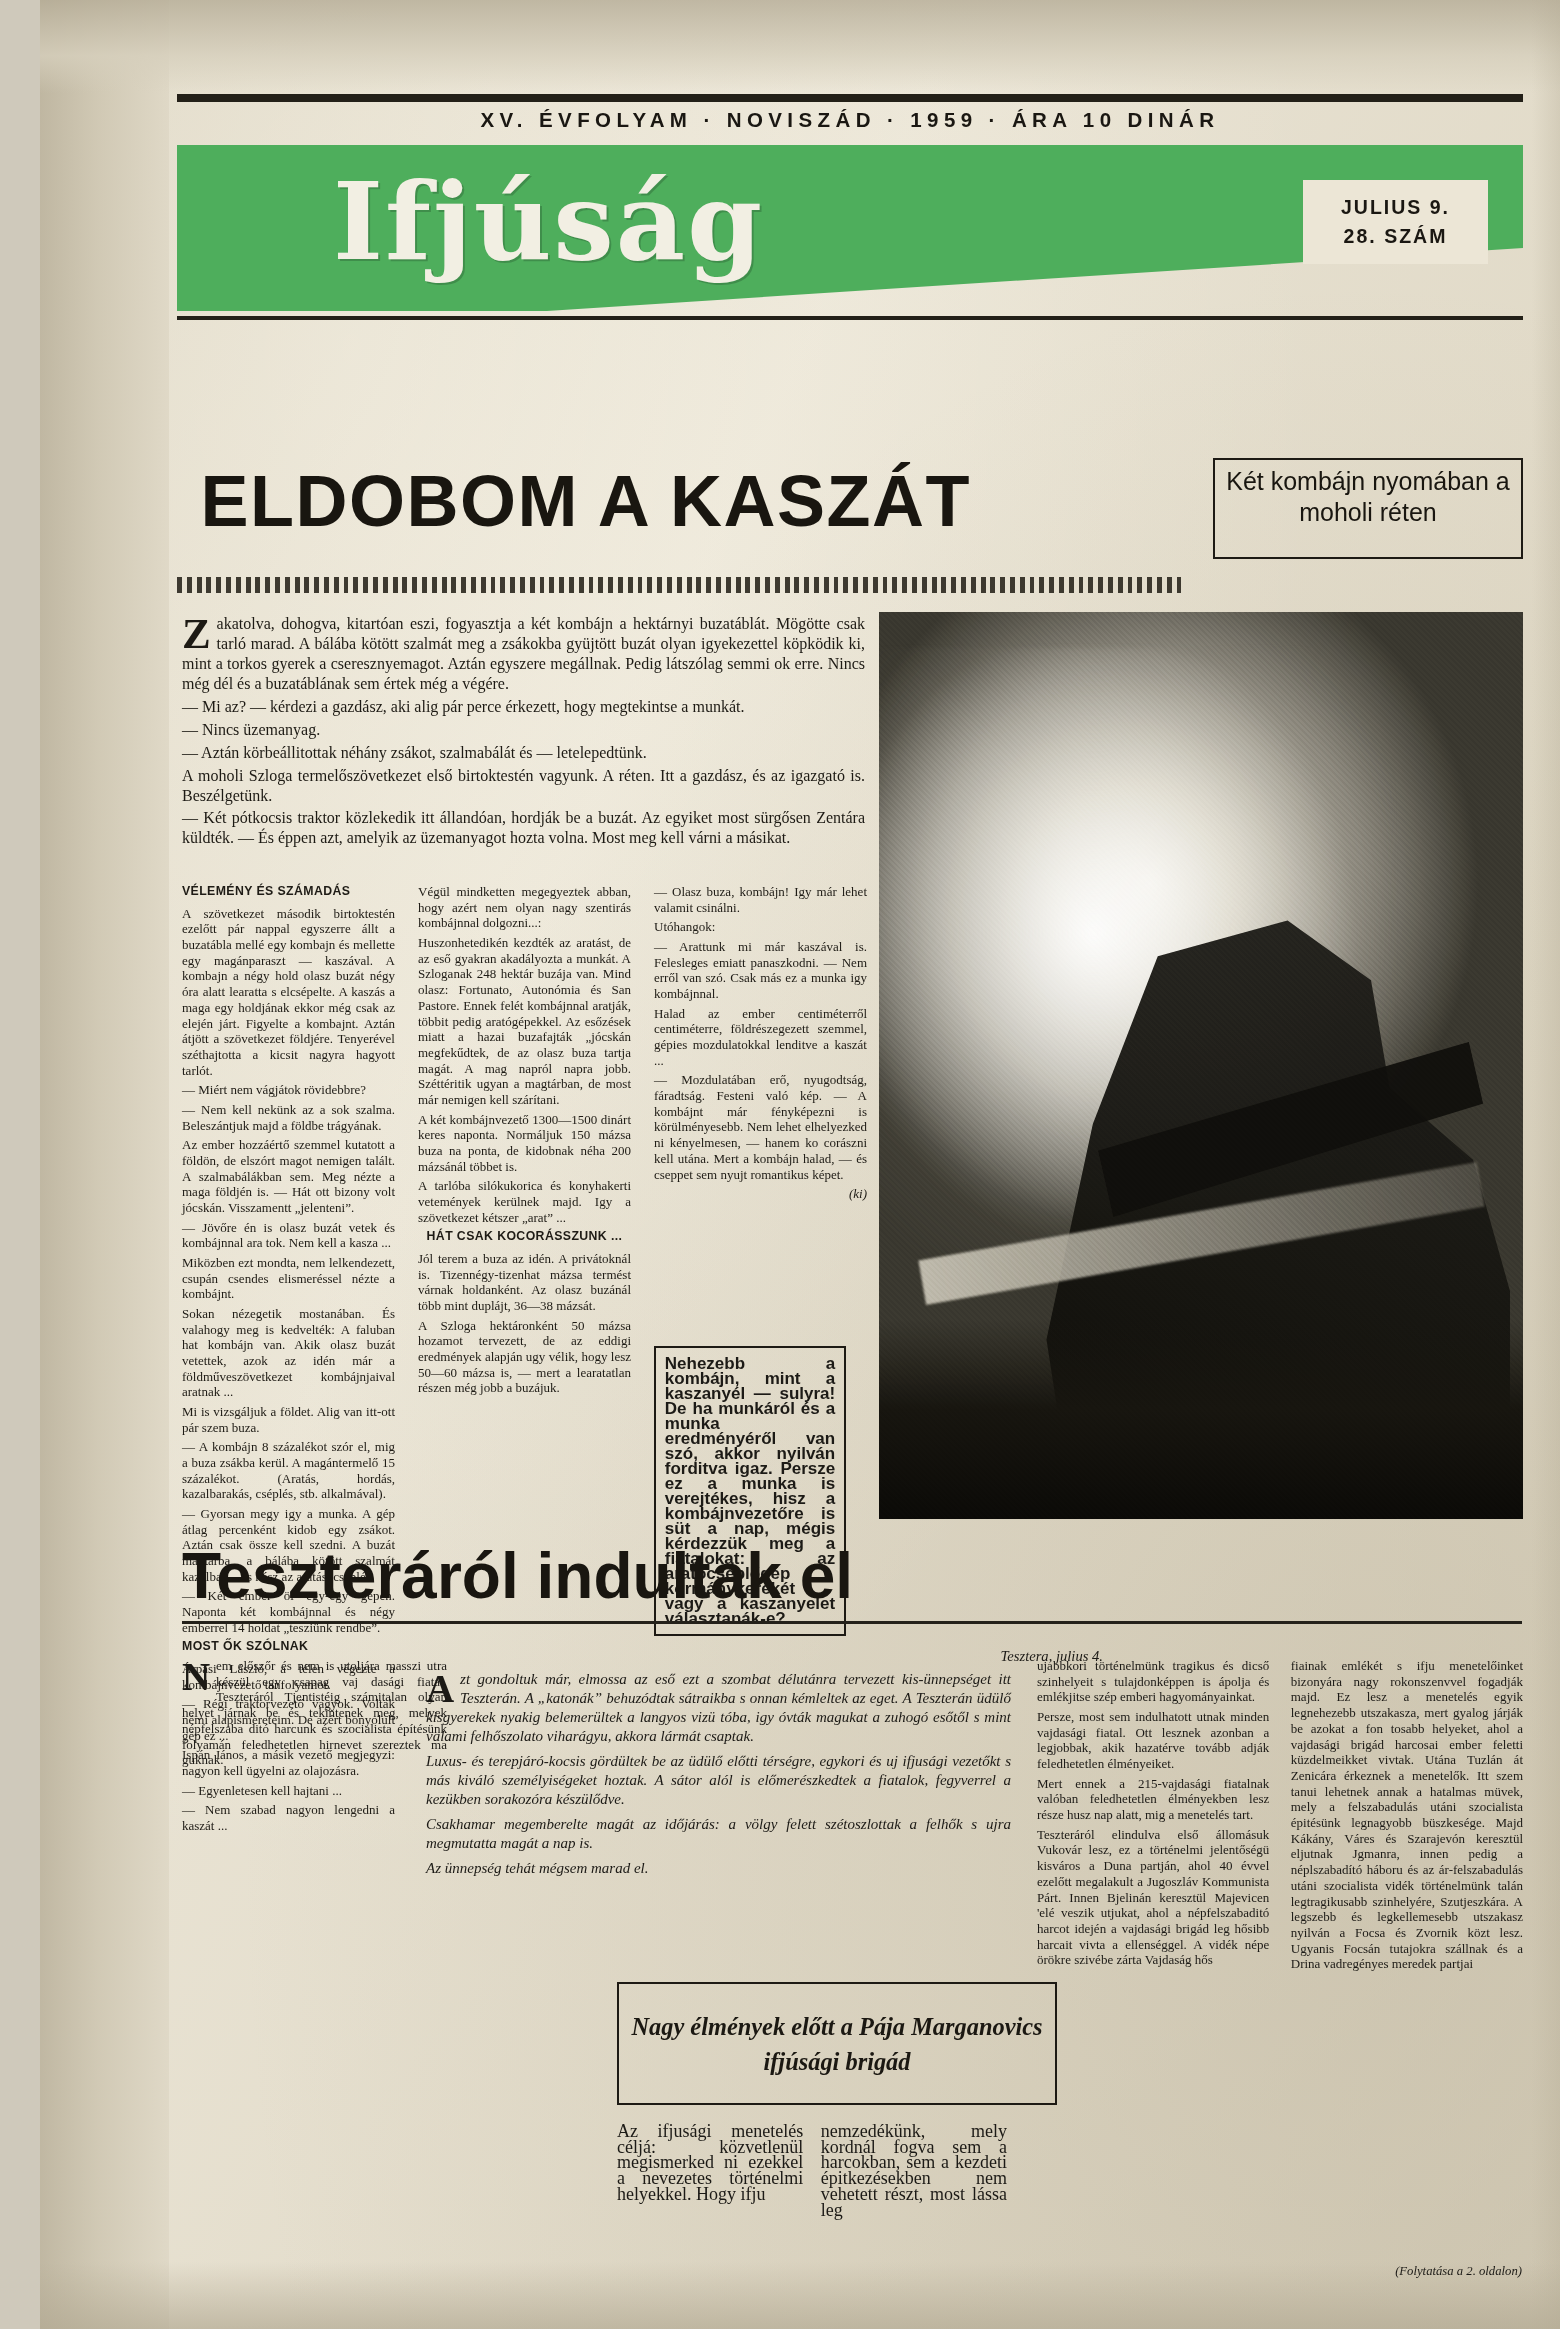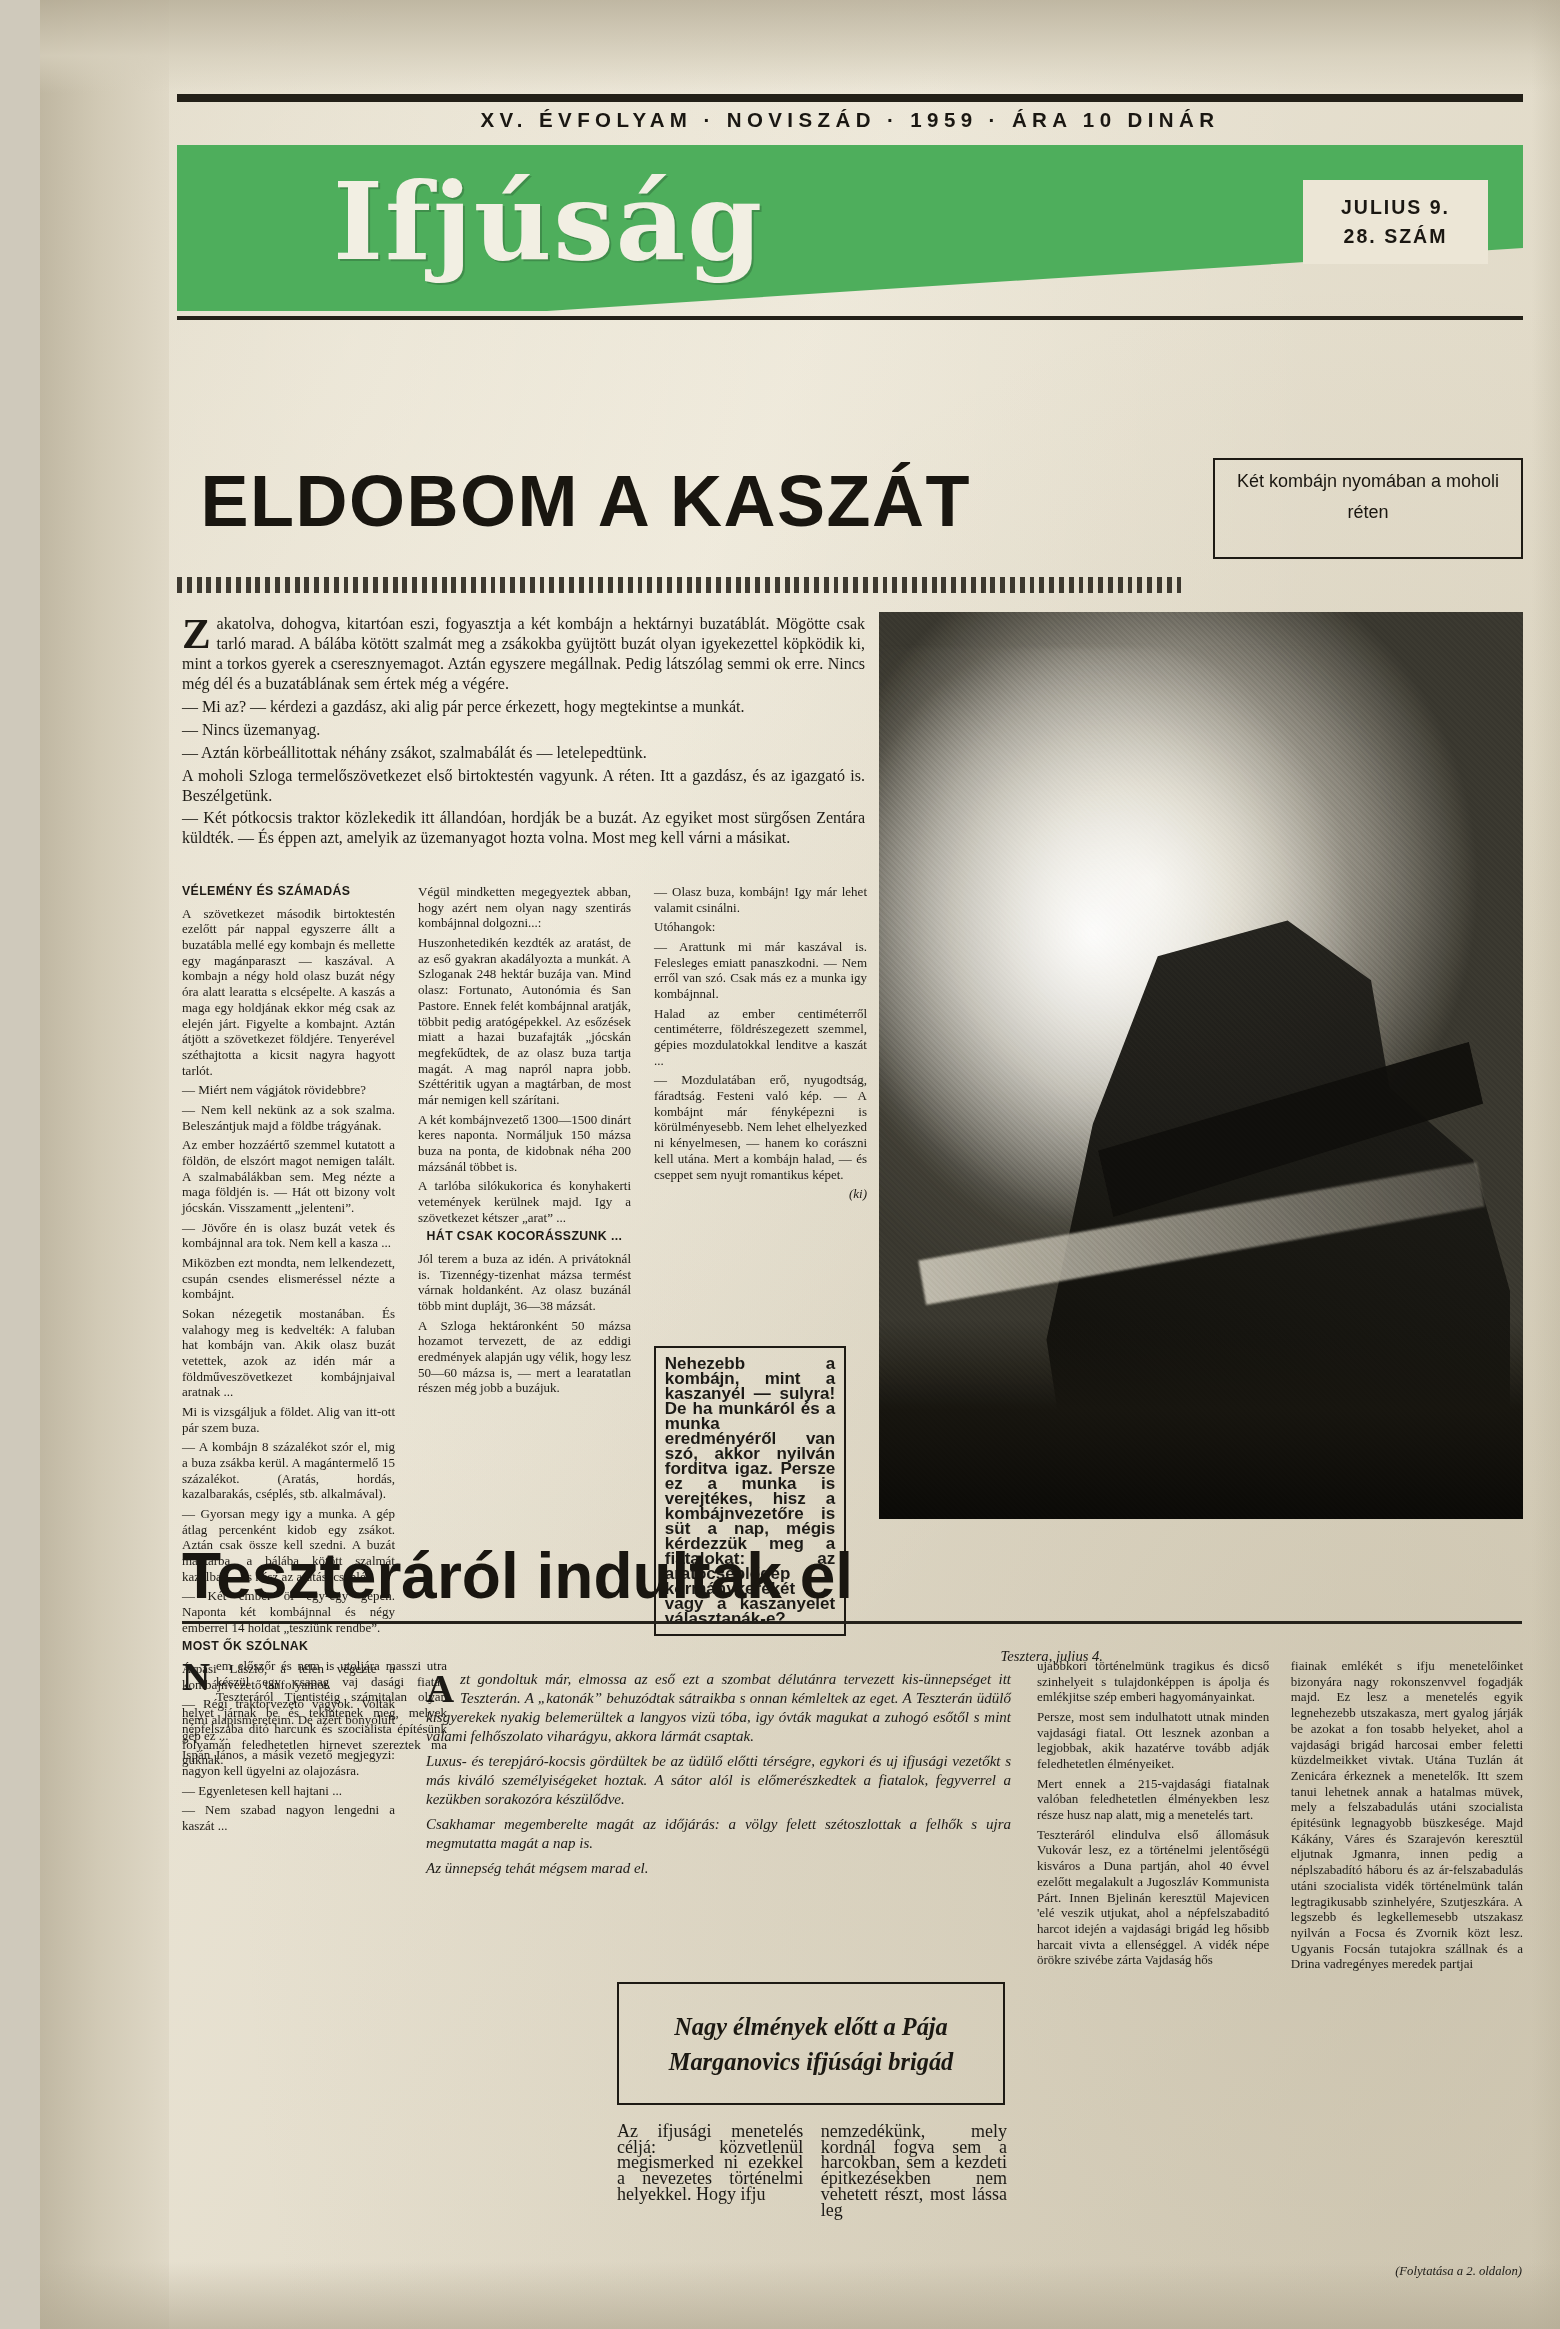--- a/index.html
+++ b/index.html
@@ -121,21 +121,21 @@
     white-space: nowrap;
   }
   .kicker-box {
     position: absolute; right: 0; top: -9.8px;
     width: 310px; height: 101px;
     border: 2.9px solid #1d1a14;
     padding: 5.9px 9.8px;
     box-sizing: border-box;
     text-align: center;
     font-family: "Liberation Sans", sans-serif;
-    font-size: 18px;
+    font-size: 25px;
     line-height: 31px;
     color: #191610;
   }
   .dash-rule {
     position: absolute; left: 137px; top: 577px; width: 1005px; height: 15.6px;
     background: repeating-linear-gradient(90deg, #2a261d 0px, #2a261d 4.9px, rgba(0,0,0,0) 4.9px, rgba(0,0,0,0) 9.8px);
     opacity: .9;
   }
 
   
@@ -276,21 +276,21 @@
   .bottom-right {
     position: absolute; left: 997px; top: 1658px; width: 486px;
     height: 624px;
     font-size: 13px; line-height: 15.7px; text-align: justify;
     column-count: 2;
     column-gap: 21.5px;
   }
   .bottom-right p { margin: 0 0 3.9px 0; }
 
   .adbox {
-    position: absolute; left: 577px; top: 1982px; width: 388px; height: 123px;
+    position: absolute; left: 577px; top: 1982px; width: 440px; height: 123px;
     border: 2.4px solid #1d1a14;
     box-sizing: border-box;
     display: flex; align-items: center; justify-content: center;
     text-align: center;
     font-family: "Liberation Serif", serif;
     font-style: italic;
     font-weight: bold;
     font-size: 24.4px;
     line-height: 35px;
     color: #1b1812;

